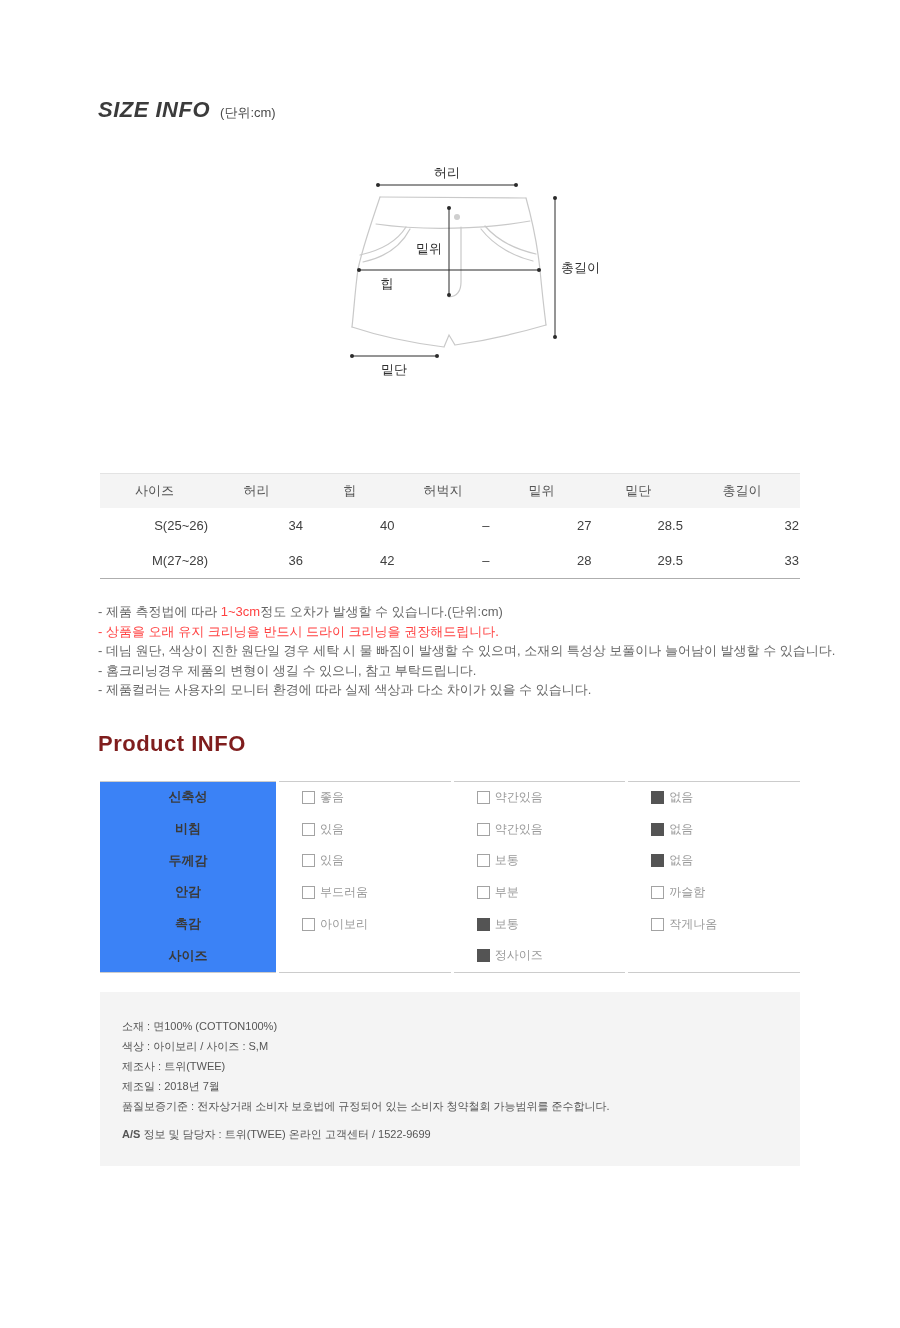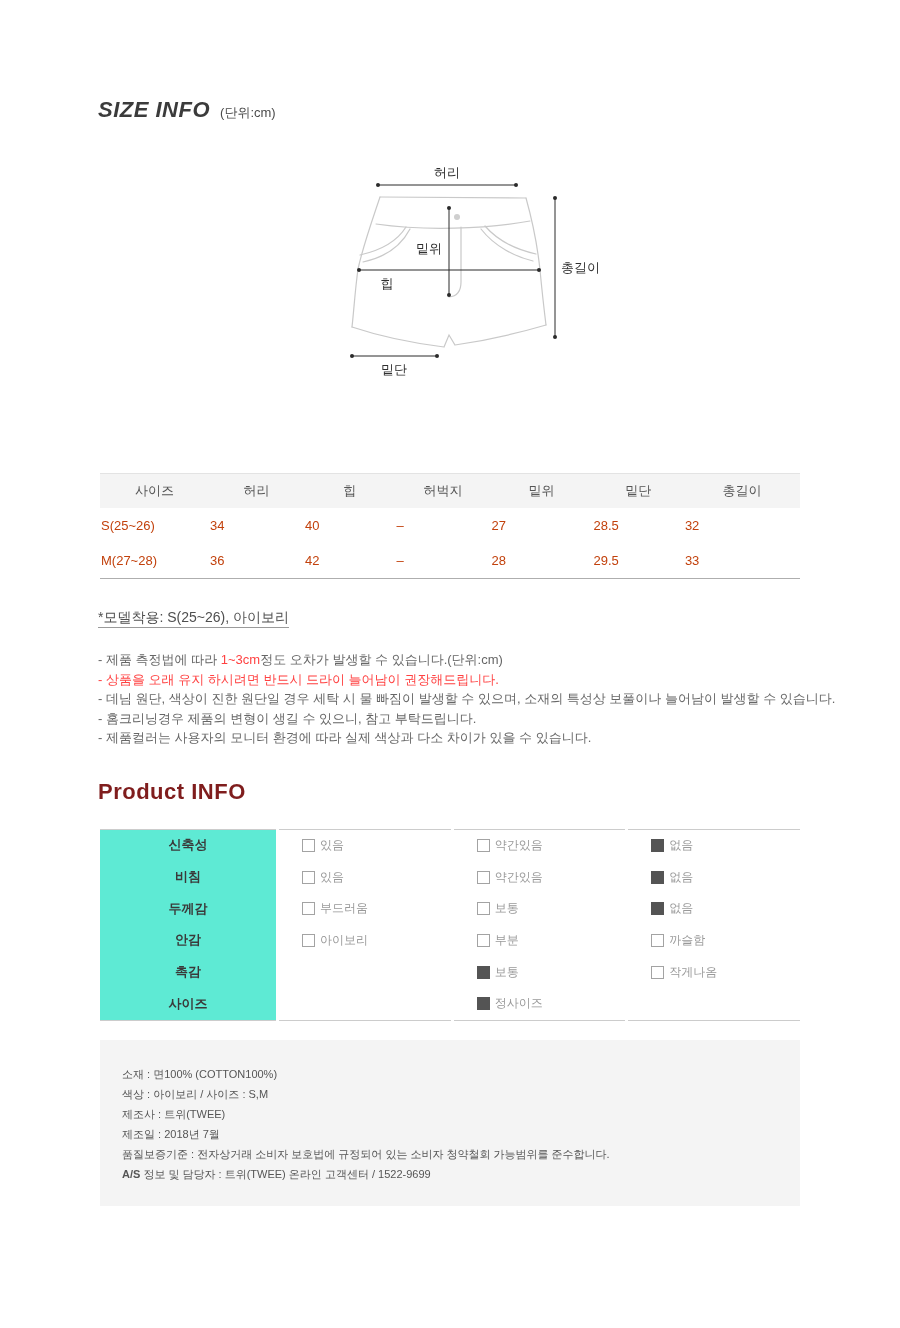--- a/index.html
+++ b/index.html
@@ -7,50 +7,50 @@
         font-family:"Liberation Sans","DejaVu Sans",sans-serif;}
   .heading-row{margin:97px 0 0 98px;display:flex;align-items:baseline;gap:10px;height:26px;}
   .h-title{font-size:22px;font-weight:bold;color:#3b3b3b;letter-spacing:.5px;font-style:italic;}
   .h-unit{font-size:13px;color:#4a4a4a;}
   svg.diagram{display:block;margin:28px 0 0 330px;}
   svg text{font-family:"Liberation Sans","DejaVu Sans",sans-serif;font-size:13px;fill:#2f2f2f;}
 
   .size-table{width:700px;margin:82px 0 0 100px;border-collapse:collapse;font-size:13px;
               border-top:1px solid #e3e3e3;border-bottom:1px solid #aeaeae;}
   .size-table th{background:#f4f4f4;color:#555;font-weight:normal;height:32px;text-align:center;}
-  .size-table td{color:#c2410c;height:33px;text-align:left;}
+  .size-table td{color:#404040;height:33px;text-align:right;}
   .size-table th:nth-child(1){width:15.5%}.size-table th:nth-child(2){width:13.5%}
   .size-table th:nth-child(3){width:13%}.size-table th:nth-child(4){width:13.5%}
   .size-table th:nth-child(5){width:14.5%}.size-table th:nth-child(6){width:13%}
   .size-table th:nth-child(7){width:16.5%}
 
   .model-note{margin:30px 0 0 98px;font-size:14px;color:#4f4f4f;}
   .model-note span{border-bottom:1px solid #9a9a9a;padding-bottom:2px;}
 
   .notes{margin:23px 0 8px 98px;font-size:13px;color:#666;}
   .note-line{line-height:19.5px;}
   .red{color:#ff4242;}
 
   .product-heading{margin:31px 0 0 98px;font-size:22px;font-weight:bold;color:#7f1d1d;
                    letter-spacing:.5px;height:26px;}
 
   .product-table{width:700px;margin:24px 0 0 100px;display:grid;
                  grid-template-columns:176px 1fr 1fr 1fr;column-gap:3px;}
   .p-col{border-top:1px solid #ccc;border-bottom:1px solid #ccc;}
-  .label-col{background:#5eead4;}
+  .label-col{background:#3b82f6;}
   .p-cell{height:31.7px;display:flex;align-items:center;}
   .label-col .p-cell{justify-content:center;font-weight:bold;color:#3a3a3a;font-size:13px;}
   .p-col:not(.label-col) .p-cell{padding-left:23px;font-size:12px;color:#999;}
   .cbox{width:11px;height:11px;border:1px solid #a3a3a3;background:#fff;margin-right:5px;flex:none;}
   .cbox.checked{background:#545454;border-color:#545454;}
 
   .details-box{width:700px;margin:19px 0 0 100px;background:#f4f4f4;box-sizing:border-box;
                padding:24px 20px 22px 22px;font-size:11px;color:#555;}
   .detail-line{line-height:20px;}
-  .as-line{line-height:20px;}
+  .as-line{margin-top:8px;line-height:20px;}
   .as-bold{font-weight:bold;}
 </style>
 </head>
 <body>
 
 <div class="page">
 
   <div class="heading-row">
     <span class="h-title">SIZE INFO</span>
     <span class="h-unit">(단위:cm)</span>
@@ -125,46 +125,47 @@
           <td>36</td>
           <td>42</td>
           <td>–</td>
           <td>28</td>
           <td>29.5</td>
           <td>33</td>
         </tr>
       </tbody>
   </table>
 
-  <div class="model-note">
-    <span>*모델착용: S(25~26), 아이보리</span>
-  </div>
 
   <div class="notes">
       <div class="note-line"><span>- </span><span>제품 측정법에 따라 </span><span class="red">1~3cm</span><span>정도 오차가 발생할 수 있습니다.(단위:cm)</span></div>
-      <div class="note-line"><span class="red">- </span><span class="red">상품을 오래 유지 하시려면 반드시 드라이 늘어남이 권장해드립니다.</span></div>
+      <div class="note-line"><span class="red">- </span><span class="red">상품을 오래 유지 크리닝을 반드시 드라이 크리닝을 권장해드립니다.</span></div>
       <div class="note-line"><span>- </span><span>데님 원단, 색상이 진한 원단일 경우 세탁 시 물 빠짐이 발생할 수 있으며, 소재의 특성상 보풀이나 늘어남이 발생할 수 있습니다.</span></div>
       <div class="note-line"><span>- </span><span>홈크리닝경우 제품의 변형이 생길 수 있으니, 참고 부탁드립니다.</span></div>
       <div class="note-line"><span>- </span><span>제품컬러는 사용자의 모니터 환경에 따라 실제 색상과 다소 차이가 있을 수 있습니다.</span></div>
     </div>
 
   <div class="product-heading">Product INFO</div>
 
   <div class="product-table">
       <div class="p-col label-col">
         <div class="p-cell">신축성</div>
         <div class="p-cell">비침</div>
         <div class="p-cell">두께감</div>
         <div class="p-cell">안감</div>
         <div class="p-cell">촉감</div>
         <div class="p-cell">사이즈</div>
       </div>
       <div class="p-col">
         <div class="p-cell">
           <span class="cbox"></span>
+          <span class="opt-text">좋음</span>
+        </div>
+        <div class="p-cell">
+          <span class="cbox"></span>
           <span class="opt-text">있음</span>
         </div>
         <div class="p-cell">
           <span class="cbox"></span>
           <span class="opt-text">있음</span>
         </div>
         <div class="p-cell">
           <span class="cbox"></span>
           <span class="opt-text">부드러움</span>
         </div>

